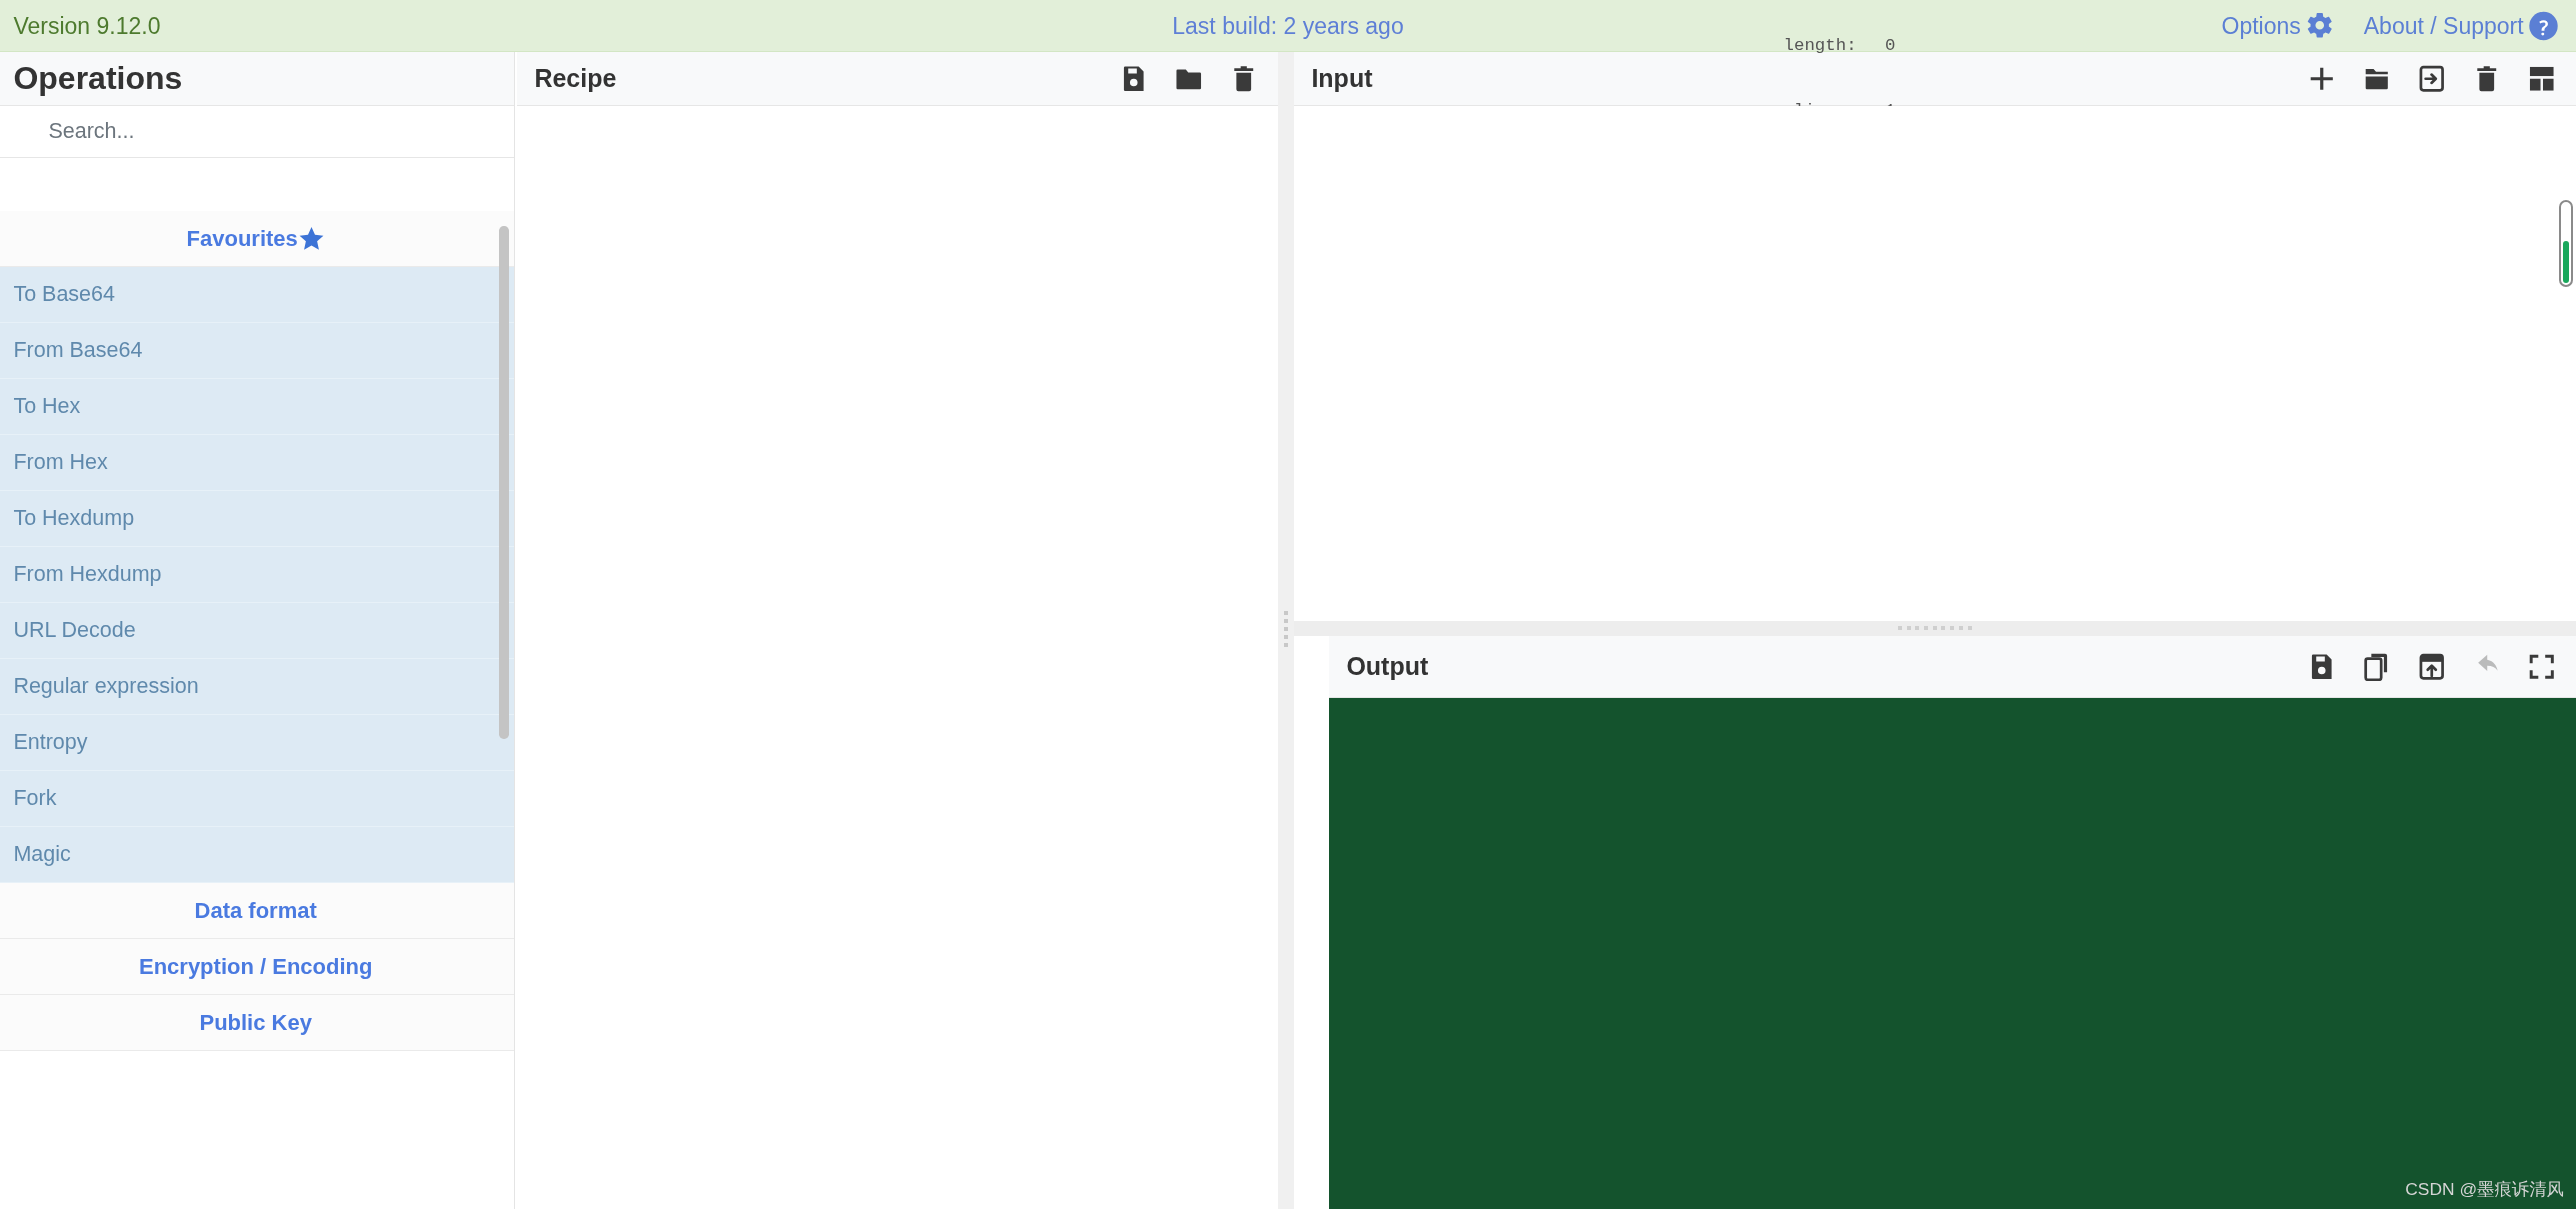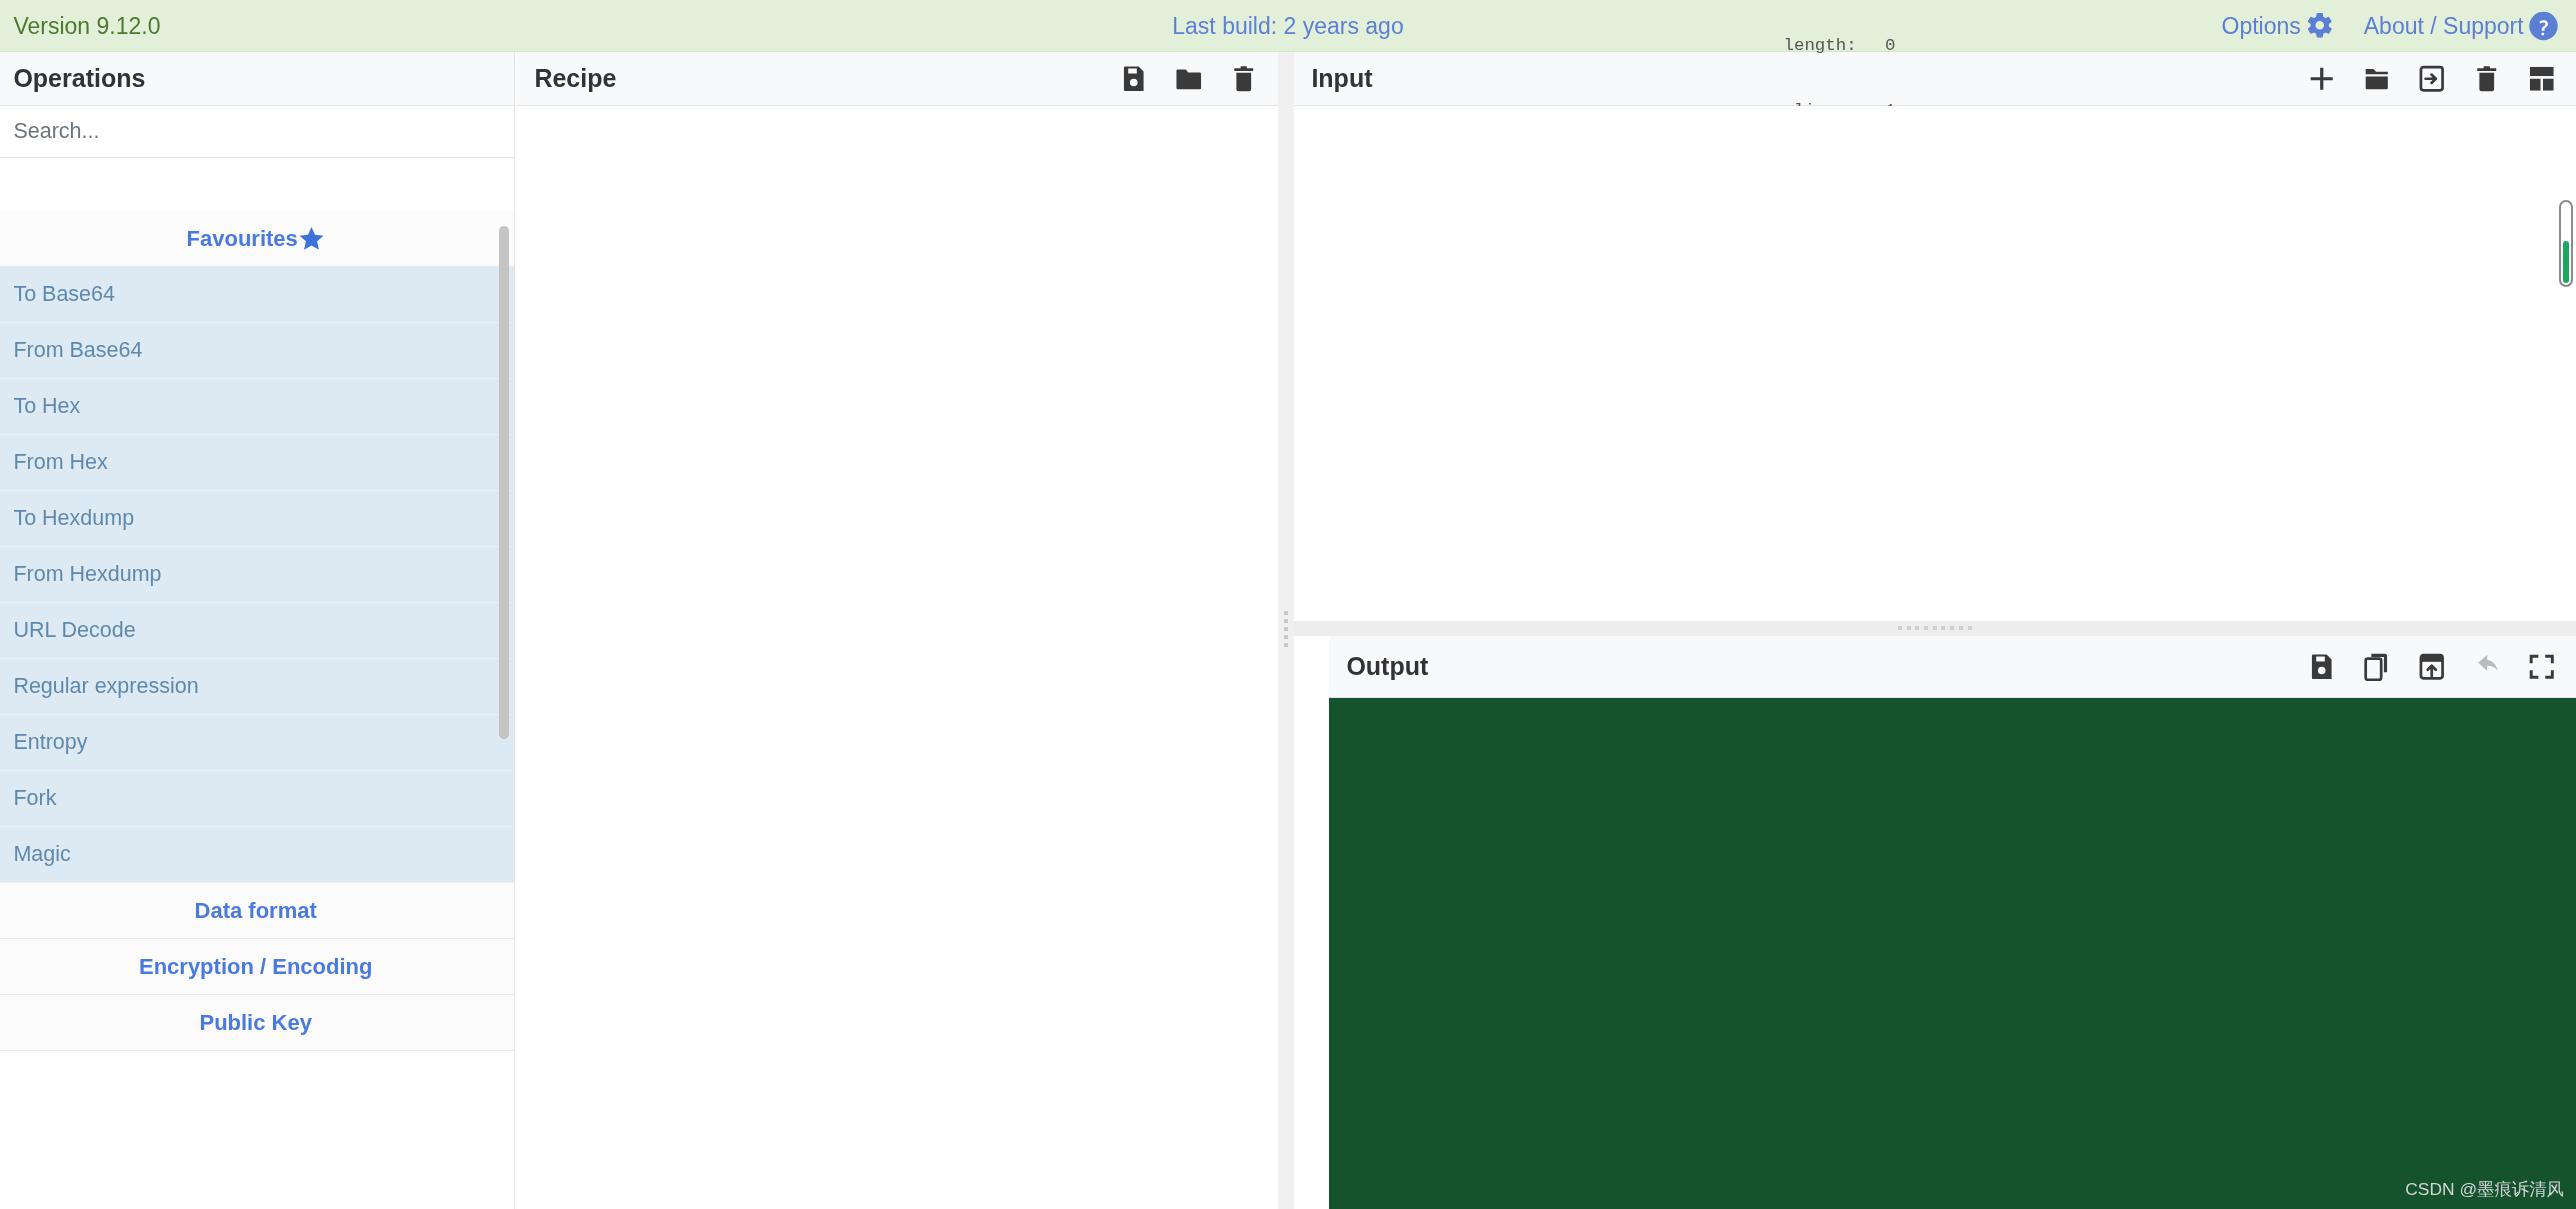--- a/index.html
+++ b/index.html
@@ -38,28 +38,28 @@
   
   #ops {
     position: absolute; left: 0; top: 52px; width: 515px; bottom: 0;
     background: #fff; border-right: 1.3px solid #e4e4e4; overflow: hidden;
   }
   #ops-header {
     height: 54px; background: #f8f9fa;
     border-bottom: 1.3px solid #e6e6e6;
     display: flex; align-items: center; padding-left: 13.4px;
   }
-  #ops-title { font-size: 25px; font-weight: bold; color: #333; }
+  #ops-title { font-size: 32px; font-weight: bold; color: #333; }
   #ops-search-wrap {
     height: 52px; border-bottom: 1.3px solid #e6e6e6; background: #fff;
     display: flex; align-items: center; padding: 0 13.4px;
   }
   #ops-search {
     width: 100%; border: none; outline: none; background: transparent;
-    font-family: "Liberation Sans", sans-serif; font-size: 21.5px; color: #7f1d1d;
+    font-family: "Liberation Sans", sans-serif; font-size: 21.5px; color: #7f1d1d; margin-left: 35px;
   }
   #ops-search::placeholder { color: #6c757d; }
   #ops-list { position: absolute; top: 159px; left: 0; right: 0; bottom: 0; overflow: hidden; }
   .cat-header {
     height: 56px; background: #fbfbfb; border-bottom: 1.3px solid #eaeaea;
     display: flex; align-items: center; justify-content: center;
     padding: 0 16px 0 13.4px; cursor: pointer;
   }
   .cat-header-label { font-size: 22px; font-weight: bold; color: #4a7ae0; }
   .star-ic { width: 27px; height: 27px; display: block; }

